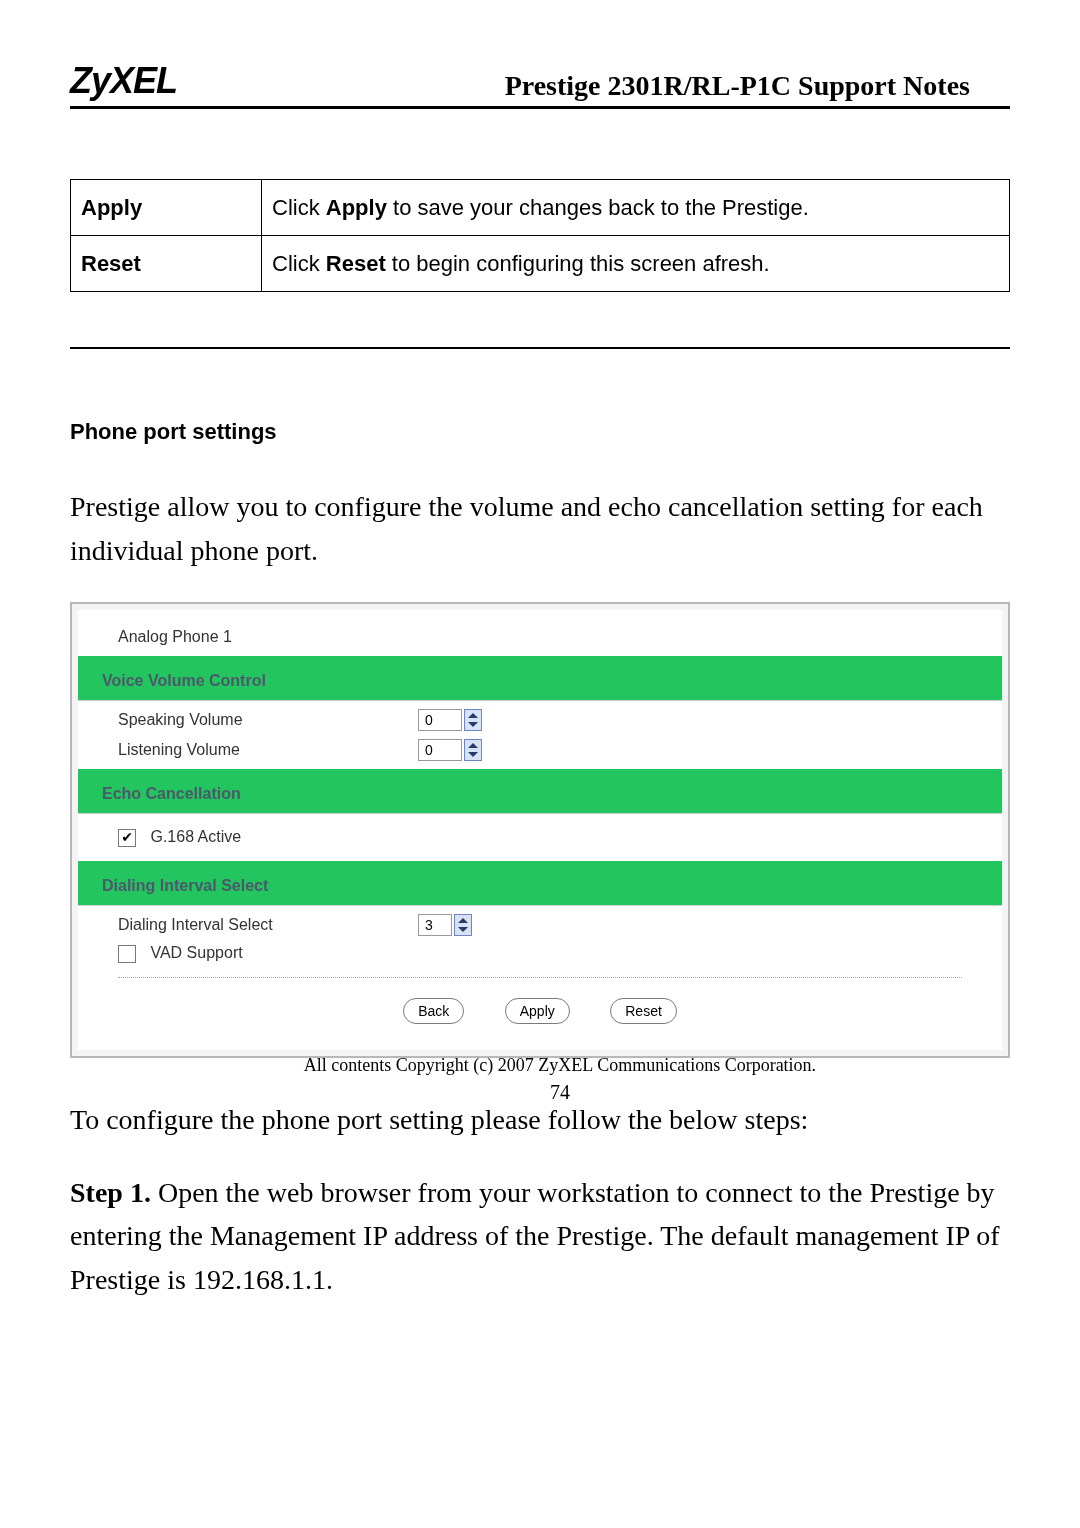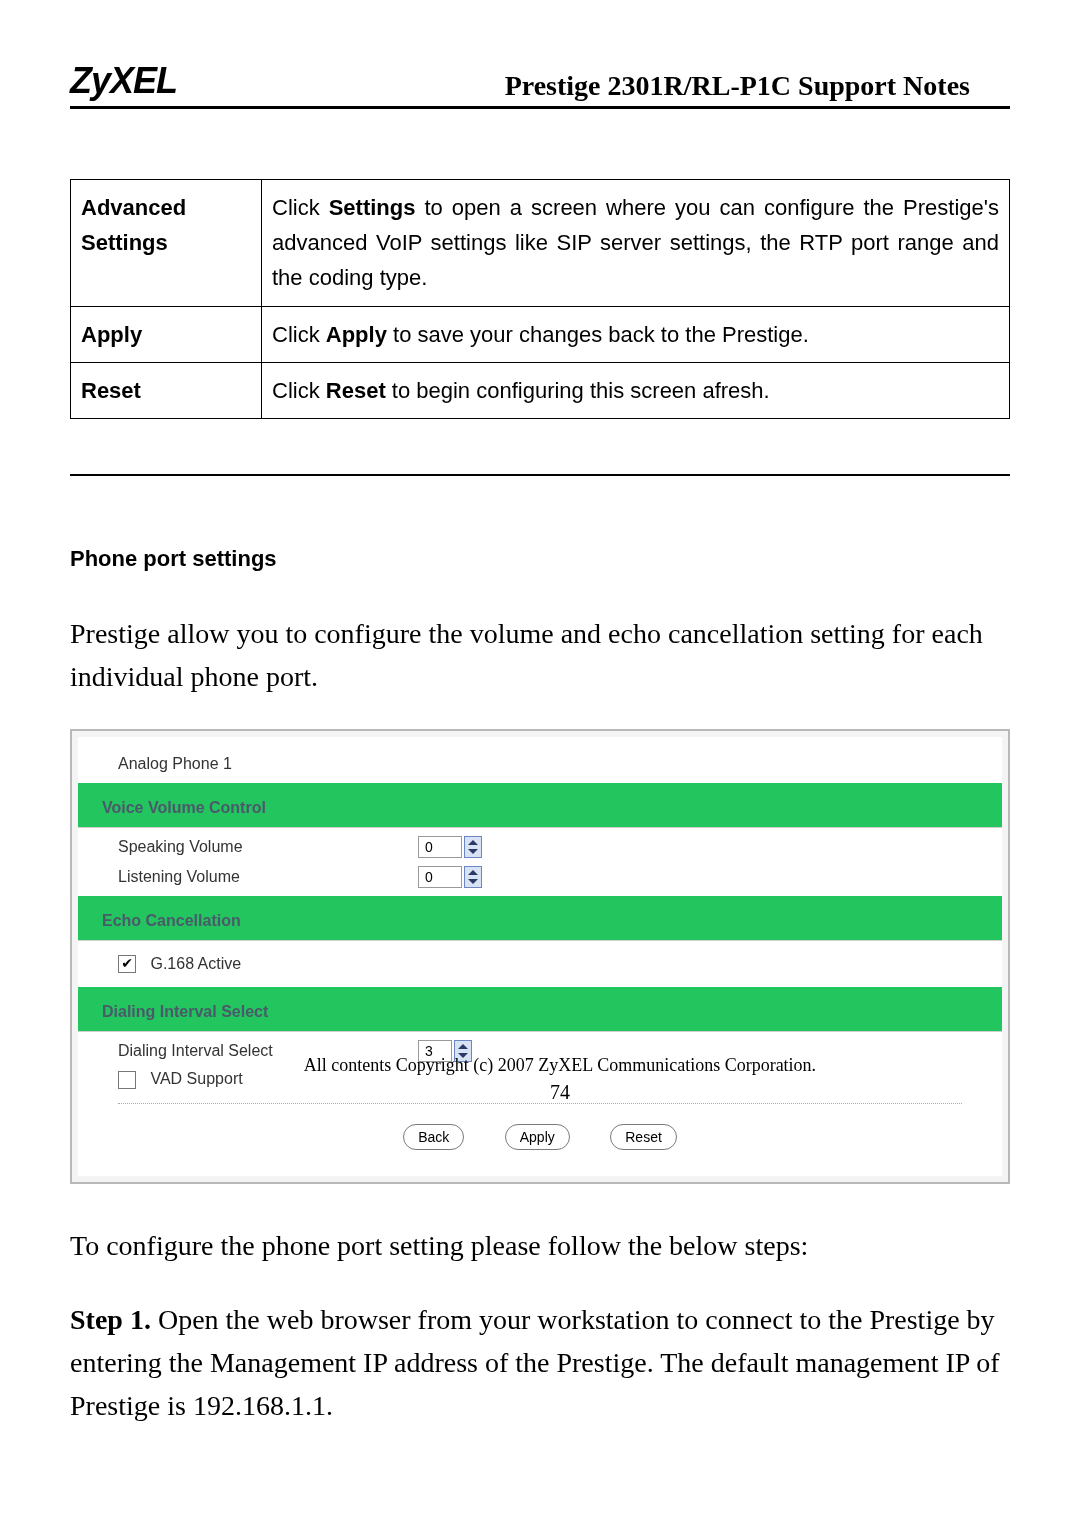--- a/index.html
+++ b/index.html
@@ -182,26 +182,20 @@
 
 <div class="page">
 
   <div class="header-row">
     <div class="brand">ZyXEL</div>
     <div class="doc-title">Prestige 2301R/RL-P1C Support Notes</div>
   </div>
 
   <table class="desc">
     <tbody>
-        <tr>
-      <td class="label">Advanced Settings</td>
-      <td>
-        <span>Click </span><b>Settings</b><span> to open a screen where you can configure the Prestige's advanced VoIP settings like SIP server settings, the RTP port range and the coding type.</span>
-      </td>
-    </tr>
     <tr>
       <td class="label">Apply</td>
       <td>
         <span>Click </span><b>Apply</b><span> to save your changes back to the Prestige.</span>
       </td>
     </tr>
     <tr>
       <td class="label">Reset</td>
       <td>
         <span>Click </span><b>Reset</b><span> to begin configuring this screen afresh.</span>

